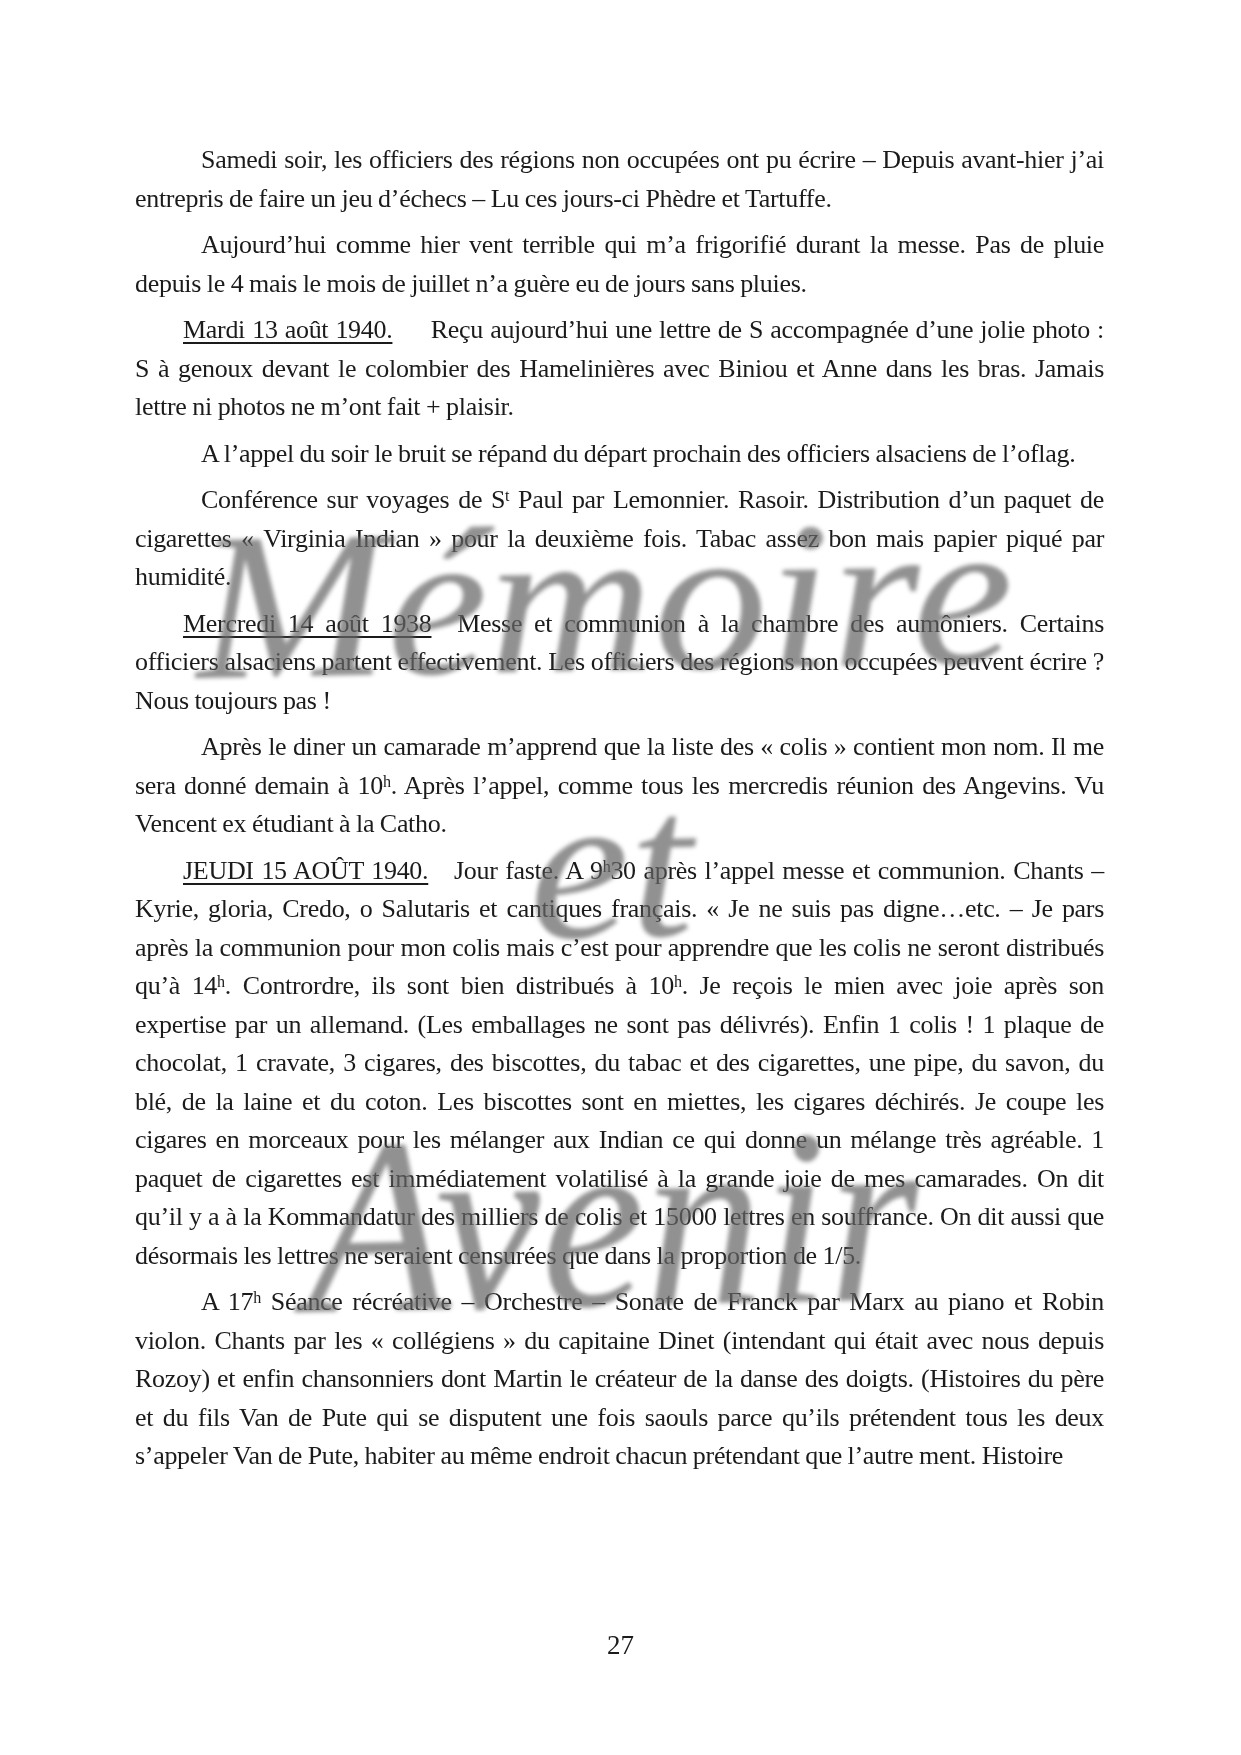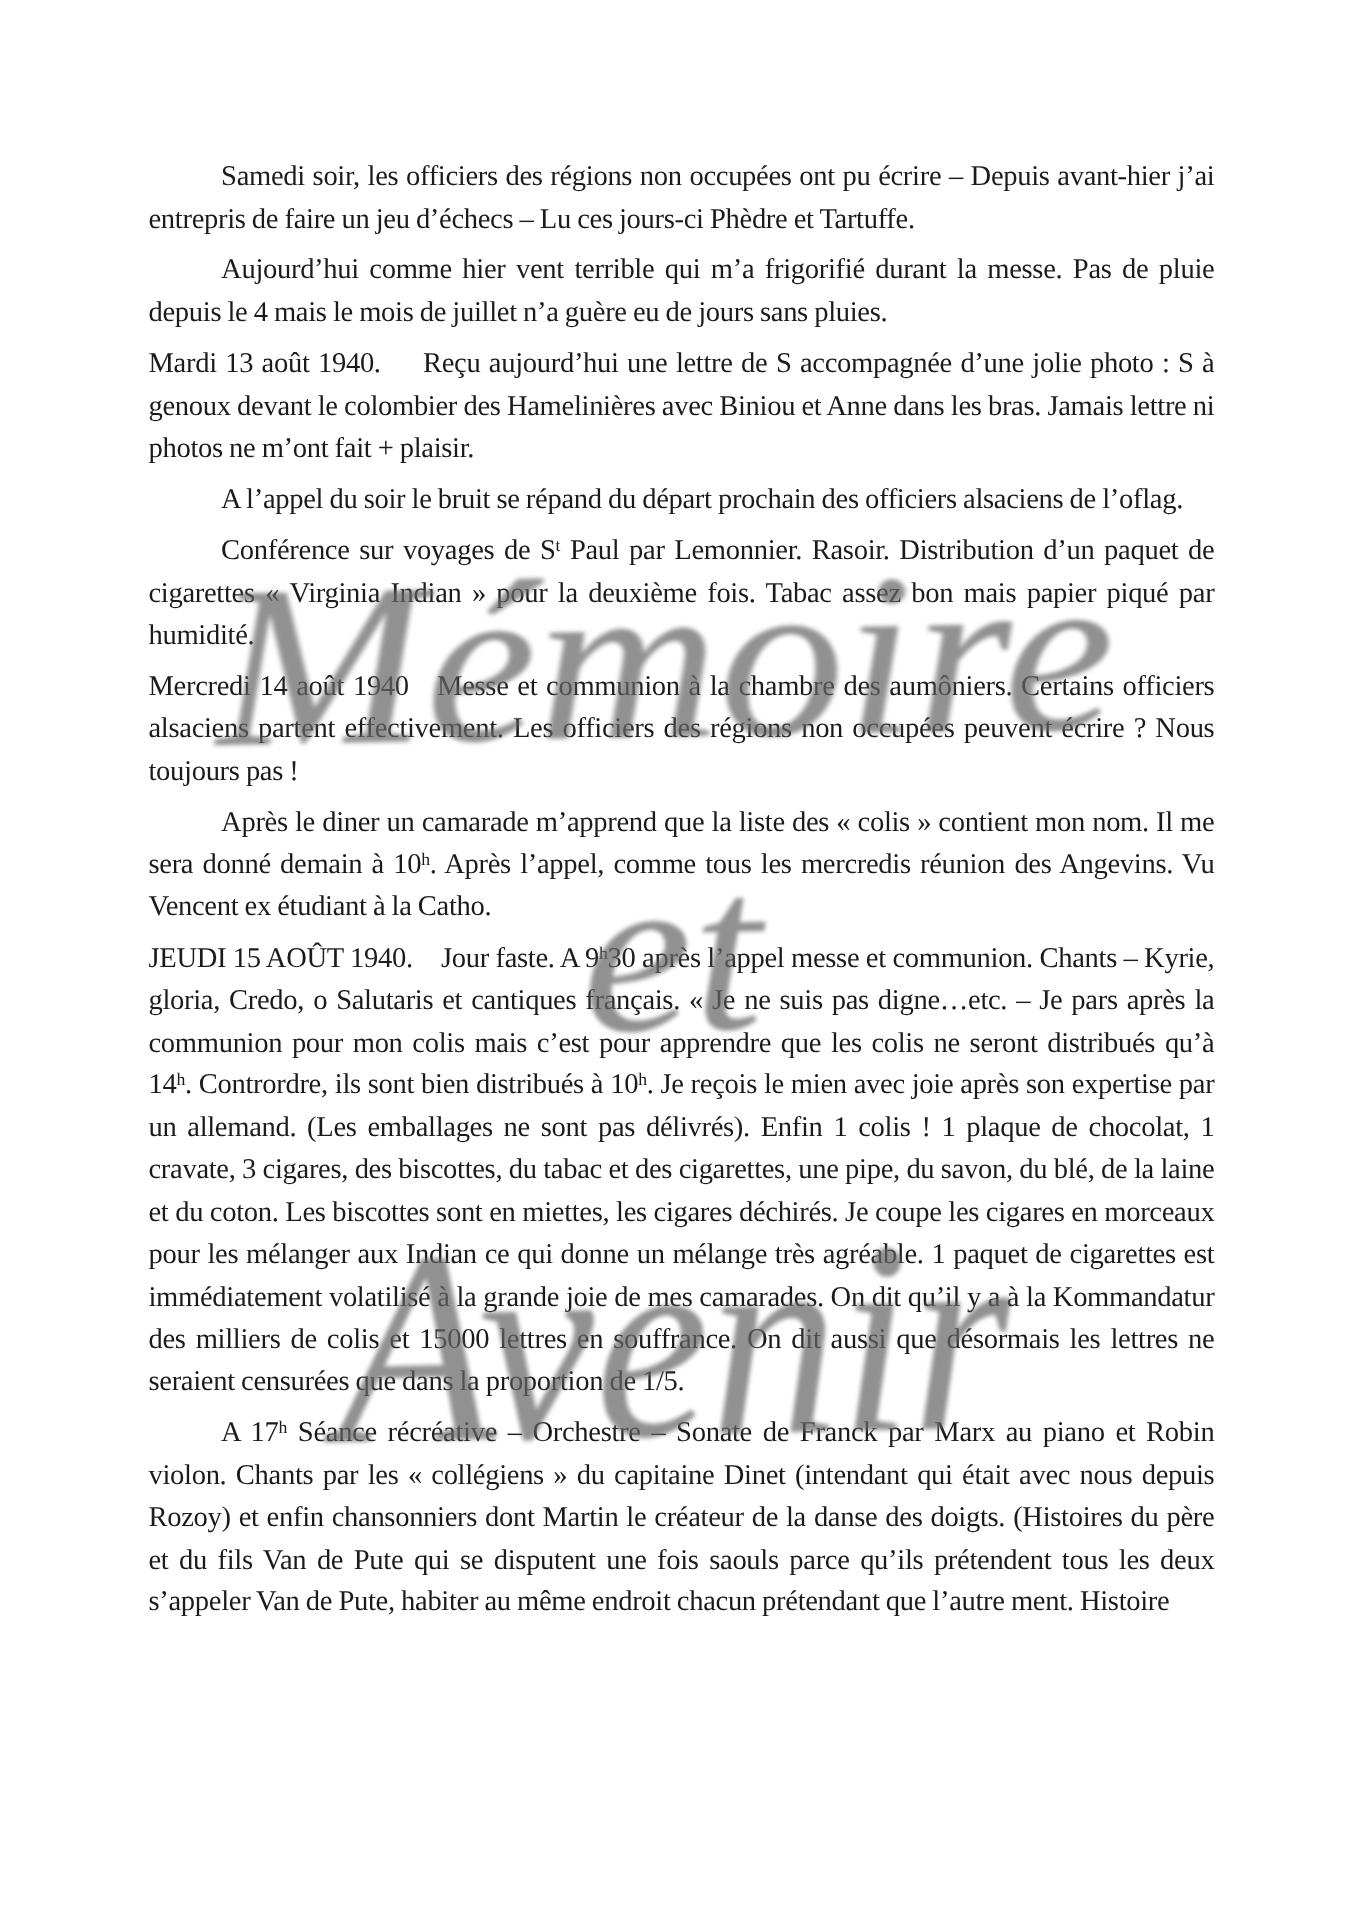--- a/index.html
+++ b/index.html
@@ -23,22 +23,24 @@
   p.para {
     margin: 0 0 8px 0;
     font-size: 26px;
     line-height: 38.5px;
     text-align: justify;
     letter-spacing: -0.3px;
     word-spacing: -0.5px;
   }
   p.para.indent { text-indent: 66px; font-family: Liberation Serif, serif; }
   span.u {
+    text-decoration: underline;
     text-decoration-thickness: 2px;
     text-underline-offset: 4px;
+    margin-left: 48px;
   }
   span.sup {
     font-size: 0.62em;
     vertical-align: 0.45em;
     line-height: 0;
   }
   .page-number {
     position: absolute;
     left: 0;
     top: 1630px;
@@ -78,26 +80,27 @@
 
 <div class="page">
 
   <div class="page-body">
 
   <p class="para indent"><span>Samedi soir, les officiers des régions non occupées ont pu écrire – Depuis avant-hier j’ai entrepris de faire un jeu d’échecs – Lu ces jours-ci Phèdre et Tartuffe.</span></p>
       <p class="para indent"><span>Aujourd’hui comme hier vent terrible qui m’a frigorifié durant la messe. Pas de pluie depuis le 4 mais le mois de juillet n’a guère eu de jours sans pluies.</span></p>
       <p class="para"><span class="u">Mardi 13 août 1940.</span><span>  Reçu aujourd’hui une lettre de S accompagnée d’une jolie photo : S à genoux devant le colombier des Hamelinières avec Biniou et Anne dans les bras. Jamais lettre ni photos ne m’ont fait + plaisir.</span></p>
       <p class="para indent"><span>A l’appel du soir le bruit se répand du départ prochain des officiers alsaciens de l’oflag.</span></p>
       <p class="para indent"><span>Conférence sur voyages de S</span><span class="sup">t</span><span> Paul par Lemonnier. Rasoir. Distribution d’un paquet de cigarettes «&nbsp;Virginia Indian&nbsp;» pour la deuxième fois. Tabac assez bon mais papier piqué par humidité.</span></p>
-      <p class="para"><span class="u">Mercredi 14 août 1940</span><span> Messe et communion à la chambre des aumôniers. Certains officiers alsaciens partent effectivement. Les officiers des régions non occupées peuvent écrire ? Nous toujours pas !</span></p>
+      <p class="para"><span class="u">Mercredi 14 août 1938</span><span> Messe et communion à la chambre des aumôniers. Certains officiers alsaciens partent effectivement. Les officiers des régions non occupées peuvent écrire ? Nous toujours pas !</span></p>
       <p class="para indent"><span>Après le diner un camarade m’apprend que la liste des «&nbsp;colis&nbsp;» contient mon nom. Il me sera donné demain à 10</span><span class="sup">h</span><span>. Après l’appel, comme tous les mercredis réunion des Angevins. Vu Vencent ex étudiant à la Catho.</span></p>
       <p class="para"><span class="u">JEUDI 15 AOÛT 1940.</span><span> Jour faste. A 9</span><span class="sup">h</span><span>30 après l’appel messe et communion. Chants – Kyrie, gloria, Credo, o Salutaris et cantiques français. «&nbsp;Je ne suis pas digne…etc. – Je pars après la communion pour mon colis mais c’est pour apprendre que les colis ne seront distribués qu’à 14</span><span class="sup">h</span><span>. Contrordre, ils sont bien distribués à 10</span><span class="sup">h</span><span>. Je reçois le mien avec joie après son expertise par un allemand. (Les emballages ne sont pas délivrés). Enfin 1 colis ! 1 plaque de chocolat, 1 cravate, 3 cigares, des biscottes, du tabac et des cigarettes, une pipe, du savon, du blé, de la laine et du coton. Les biscottes sont en miettes, les cigares déchirés. Je coupe les cigares en morceaux pour les mélanger aux Indian ce qui donne un mélange très agréable. 1 paquet de cigarettes est immédiatement volatilisé à la grande joie de mes camarades. On dit qu’il y a à la Kommandatur des milliers de colis et 15000 lettres en souffrance. On dit aussi que désormais les lettres ne seraient censurées que dans la proportion de 1/5.</span></p>
       <p class="para indent"><span>A 17</span><span class="sup">h</span><span> Séance récréative – Orchestre – Sonate de Franck par Marx au piano et Robin violon. Chants par les «&nbsp;collégiens&nbsp;» du capitaine Dinet (intendant qui était avec nous depuis Rozoy) et enfin chansonniers dont Martin le créateur de la danse des doigts. (Histoires du père et du fils Van de Pute qui se disputent une fois saouls parce qu’ils prétendent tous les deux s’appeler Van de Pute, habiter au même endroit chacun prétendant que l’autre ment. Histoire</span></p>
     </div>
 
   <div class="watermark">
     <span class="wm wm-memoire" style="color: rgb(103, 103, 103); opacity: 0.72;">Mémoire</span>
     <span class="wm wm-et" style="color: rgb(103, 103, 103); opacity: 0.72;">et</span>
     <span class="wm wm-avenir" style="color: rgb(103, 103, 103); opacity: 0.72;">Avenir</span>
   </div>
 
+  <div class="page-number">27</div>
 
 </div>
 
 </body></html>

